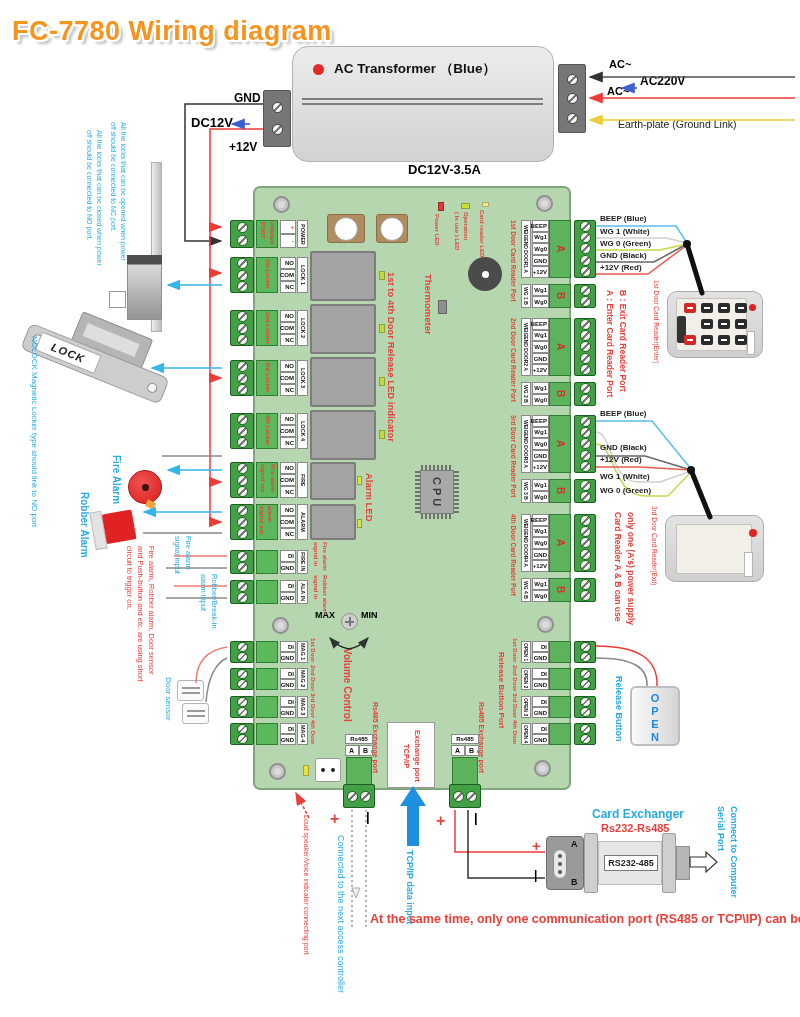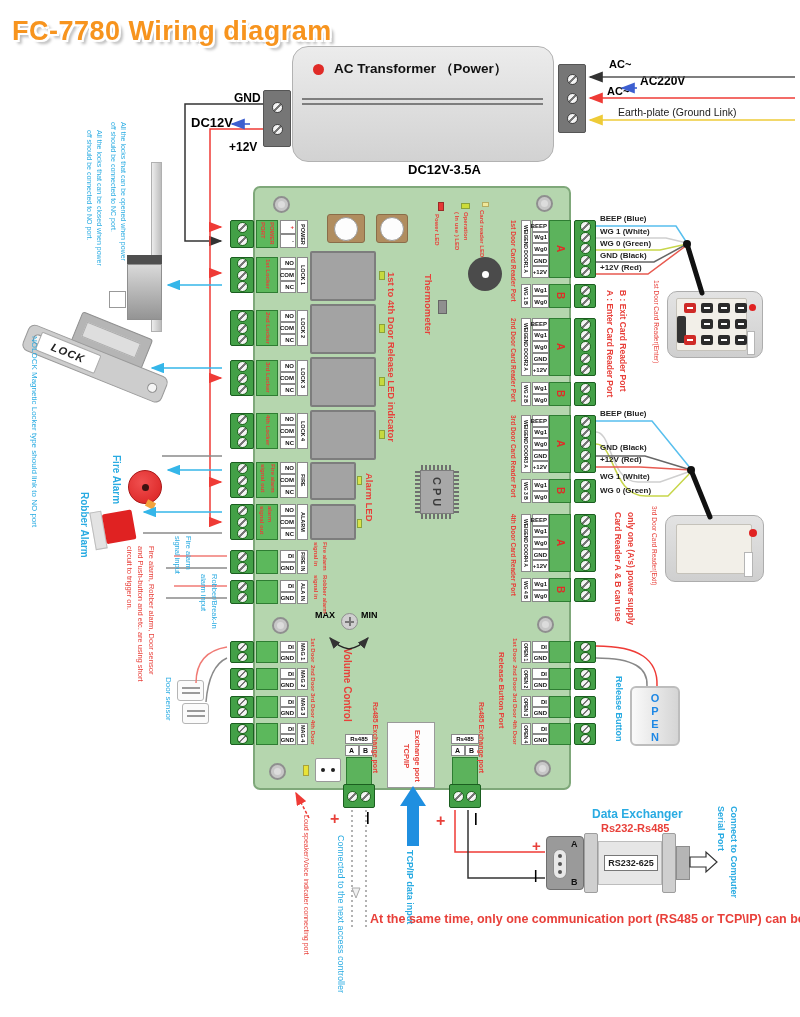--- a/index.html
+++ b/index.html
@@ -46,40 +46,40 @@
   .devbody{background:linear-gradient(180deg,#e3e3e3,#cfcfcf);border:1.5px solid #adadad;border-radius:10px}
   svg{position:absolute;left:0;top:0;pointer-events:none}
 </style>
 </head>
 <body>
 
 <div class="abs title" style="left:12px;top:16px">FC-7780 Wiring diagram</div>
 
 <div class="abs" style="left:292px;top:46px;width:262px;height:116px;background:linear-gradient(180deg,#ececec,#d2d2d2);border:1.5px solid #b2b2b2;border-radius:16px"></div>
 <div class="abs" style="left:313px;top:64px;width:11px;height:11px;border-radius:50%;background:#e02b27"></div>
-<div class="abs b nw" style="left:334px;top:60px;font-size:13.5px;color:#111">AC Transformer （Power）</div>
+<div class="abs b nw" style="left:334px;top:60px;font-size:13.5px;color:#111">AC Transformer （Blue）</div>
 <div class="abs" style="left:302px;top:98px;width:241px;height:2px;background:#7e7e7e"></div>
 <div class="abs" style="left:302px;top:103px;width:241px;height:2px;background:#7e7e7e"></div>
 <div class="abs term gray" style="left:263px;top:90px;width:28px;height:57px">
     <i class="screw"></i>
     <i class="screw"></i>
   </div>
 <div class="abs term gray" style="left:558px;top:64px;width:28px;height:69px">
     <i class="screw"></i>
     <i class="screw"></i>
     <i class="screw"></i>
   </div>
 <div class="abs b" style="left:234px;top:91px;font-size:12px">GND</div>
 <div class="abs b" style="left:191px;top:115px;font-size:13px">DC12V</div>
 <div class="abs b" style="left:229px;top:140px;font-size:12px">+12V</div>
 <div class="abs b nw" style="left:408px;top:162px;font-size:13px">DC12V-3.5A</div>
 <div class="abs b" style="left:609px;top:58px;font-size:11px">AC~</div>
 <div class="abs b" style="left:607px;top:85px;font-size:11px">AC~</div>
 <div class="abs b" style="left:640px;top:74px;font-size:12px">AC220V</div>
-<div class="abs nw" style="left:618px;top:106px;font-size:10.5px;color:#222">Earth-plate (Ground Link)</div>
+<div class="abs nw" style="left:618px;top:118px;font-size:10.5px;color:#222">Earth-plate (Ground Link)</div>
 
 <div class="abs board" style="left:253px;top:186px;width:318px;height:604px"></div>
 <div class="abs hole" style="left:273px;top:196px"></div>
 <div class="abs hole" style="left:536px;top:195px"></div>
 <div class="abs hole" style="left:272px;top:617px"></div>
 <div class="abs hole" style="left:537px;top:616px"></div>
 <div class="abs hole" style="left:269px;top:763px"></div>
 <div class="abs hole" style="left:534px;top:760px"></div>
 
 <div class="abs relay" style="left:310px;top:251px;width:66px;height:50px"></div>
@@ -612,21 +612,21 @@
   <div class="abs" style="left:6px;top:12px;width:14px;height:30px;background:#e8e8e8;border:1px solid #8d8d8d;border-radius:7px">
     <div class="abs" style="left:4px;top:4px;width:4px;height:4px;border-radius:50%;background:#555"></div>
     <div class="abs" style="left:4px;top:12px;width:4px;height:4px;border-radius:50%;background:#555"></div>
     <div class="abs" style="left:4px;top:20px;width:4px;height:4px;border-radius:50%;background:#555"></div>
   </div>
   <div class="abs b" style="left:24px;top:2px;font-size:9px;color:#111">A</div>
   <div class="abs b" style="left:24px;top:40px;font-size:9px;color:#111">B</div>
 </div>
 <div class="abs" style="left:584px;top:833px;width:14px;height:60px;background:#cfcfcf;border:1px solid #9e9e9e;border-radius:2px"></div>
 <div class="abs" style="left:598px;top:841px;width:64px;height:44px;background:#e6e6e6;border:1px solid #bdbdbd"></div>
-<div class="abs" style="left:604px;top:855px;width:54px;height:16px;background:#fff;border:1px solid #777;display:flex;align-items:center;justify-content:center;font-size:9px;font-weight:bold;color:#222">RS232-625</div>
+<div class="abs" style="left:604px;top:855px;width:54px;height:16px;background:#fff;border:1px solid #777;display:flex;align-items:center;justify-content:center;font-size:9px;font-weight:bold;color:#222">RS232-485</div>
 <div class="abs" style="left:662px;top:833px;width:14px;height:60px;background:#cfcfcf;border:1px solid #9e9e9e;border-radius:2px"></div>
 <div class="abs" style="left:676px;top:846px;width:14px;height:34px;background:#b5b5b5;border:1px solid #8d8d8d"></div>
 
 <svg width="800" height="1017" viewBox="0 0 800 1017">
   <defs>
     <marker id="mk" markerWidth="9" markerHeight="7" refX="8" refY="3.5" orient="auto">
         <path d="M0,0 L9,3.5 L0,7 Z" fill="#333"></path>
       </marker>
     <marker id="mr" markerWidth="9" markerHeight="7" refX="8" refY="3.5" orient="auto">
         <path d="M0,0 L9,3.5 L0,7 Z" fill="#ef3b36"></path>
@@ -761,19 +761,19 @@
 
 <div class="abs v rd" style="left:303px;top:815px;font-size:7px;height:160px">Loud speaker/Voice indicater connecting port</div>
 <div class="abs rd b" style="left:330px;top:810px;font-size:16px">+</div>
 <div class="abs b" style="left:366px;top:809px;font-size:13px">|</div>
 <div class="abs v cy" style="left:336px;top:835px;font-size:9px;height:178px">Connected to the next access controller</div>
 <div class="abs v cy b" style="left:405px;top:850px;font-size:9px;height:86px">TCP/IP data input</div>
 <div class="abs rd b" style="left:436px;top:812px;font-size:16px">+</div>
 <div class="abs b" style="left:474px;top:810px;font-size:13px">|</div>
 <div class="abs rd b" style="left:532px;top:837px;font-size:15px">+</div>
 <div class="abs b" style="left:534px;top:868px;font-size:12px">|</div>
-<div class="abs cy b nw" style="left:592px;top:807px;font-size:12px">Data Exchanger</div>
+<div class="abs cy b nw" style="left:592px;top:807px;font-size:12px">Card Exchanger</div>
 <div class="abs rd b nw" style="left:601px;top:822px;font-size:11px">Rs232-Rs485</div>
 <div class="abs v cy b vtxt" style="left:712px;top:806px;width:28px;height:118px;font-size:9px">
     <span>Connect to Computer</span>
     <span>Serial Port</span>
   </div>
 <div class="abs rd b nw" style="left:370px;top:912px;font-size:12.5px">At the same time, only one communication port (RS485 or TCP\IP) can be used.</div>
 
 </body></html>

